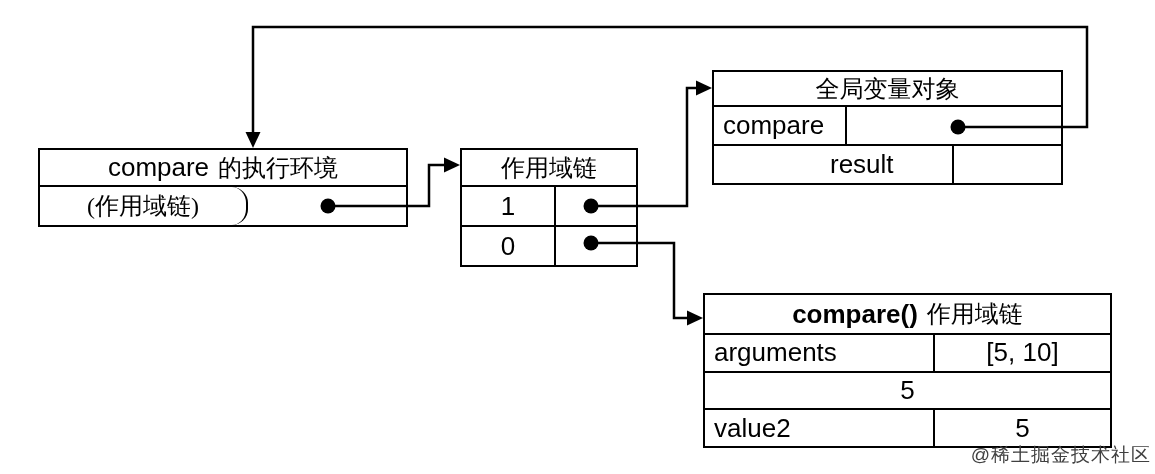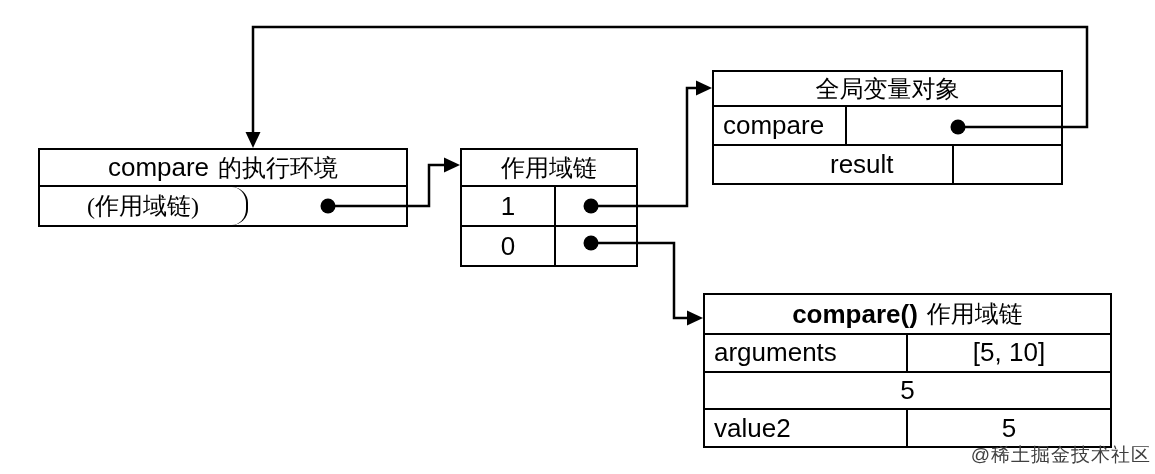--- a/index.html
+++ b/index.html
@@ -87,21 +87,21 @@
   #box-scope      { left: 460px; top: 148px; width: 178px; height: 119px; }
   #box-scope .box-title { height: 35px; }
   #box-scope .cell-label { width: 94px; }
 
   #box-global     { left: 712px; top: 70px;  width: 351px; height: 115px; }
   #box-global .box-title { height: 33px; }
   #box-global .cell-label { width: 133px; }
 
   #box-activation { left: 703px; top: 293px; width: 409px; height: 155px; }
   #box-activation .box-title { height: 38px; }
-  #box-activation .cell-label { width: 203px; }
+  #box-activation .cell-label { width: 230px; }
 
   .watermark {
     position: absolute;
     right: 4px;
     top: 442px;
     z-index: 3;
     font-size: 19px;
     letter-spacing: 1px;
     color: #404040;
     font-family: Liberation Sans, sans-serif;

